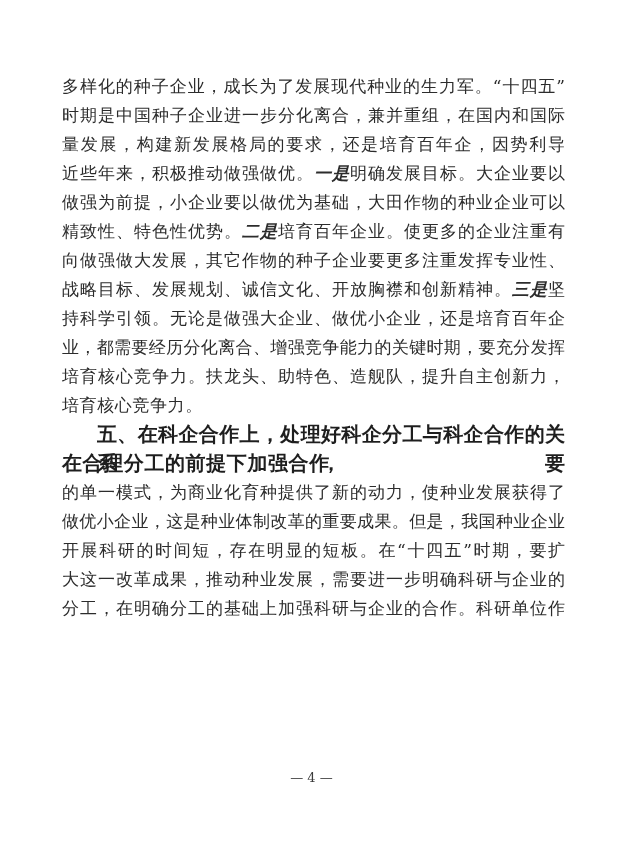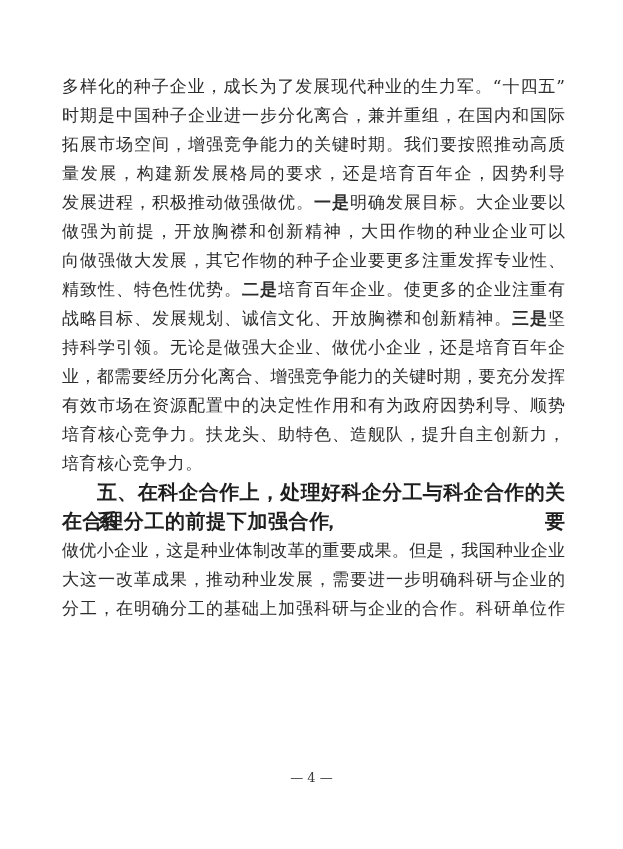--- a/index.html
+++ b/index.html
@@ -44,52 +44,53 @@
     text-align: justify;
     text-align-last: justify;
     text-justify: inter-character;
     letter-spacing: 0;
   }
   .line.indent {
     padding-left: 35px;
   }
   .seg-bold {
     font-weight: 700;
+    font-style: italic;
   }
   .page-number {
     position: absolute;
     left: 0;
     top: 769px;
     width: 100%;
     text-align: center;
     font-family: "DejaVu Serif", "Liberation Serif", serif;
     font-size: 13px;
     line-height: 18px;
     color: var(--page-number-text, #3a3a3a);
   }
 </style>
 </head>
 <body>
 
 <div class="page">
   <div class="doc">
       <div class="line body justify"><span class="">多样化的种子企业，成长为了发展现代种业的生力军。“十四五”</span></div>
       <div class="line body justify"><span class="">时期是中国种子企业进一步分化离合，兼并重组，在国内和国际</span></div>
-      <div class="line body justify"><span class="">拓展市场空间，增强竞争能力的关键时期。我们要按照推动高质</span></div>
       <div class="line body justify"><span class="">量发展，构建新发展格局的要求，还是培育百年企，因势利导</span></div>
-      <div class="line body justify"><span class="">发展进程，积极推动做强做优。</span><span class="seg-bold">一是</span><span class="">明确发展目标。大企业要以</span></div>
-      <div class="line body justify"><span class="">做强为前提，开放胸襟和创新精神，大田作物的种业企业可以</span></div>
+      <div class="line body justify"><span class="">近些年来，积极推动做强做优。</span><span class="seg-bold">一是</span><span class="">明确发展目标。大企业要以</span></div>
+      <div class="line body justify"><span class="">做强为前提，小企业要以做优为基础，大田作物的种业企业可以</span></div>
+      <div class="line body justify"><span class="">精致性、特色性优势。</span><span class="seg-bold">二是</span><span class="">培育百年企业。使更多的企业注重有</span></div>
       <div class="line body justify"><span class="">向做强做大发展，其它作物的种子企业要更多注重发挥专业性、</span></div>
-      <div class="line body justify"><span class="">精致性、特色性优势。</span><span class="seg-bold">二是</span><span class="">培育百年企业。使更多的企业注重有</span></div>
       <div class="line body justify"><span class="">战略目标、发展规划、诚信文化、开放胸襟和创新精神。</span><span class="seg-bold">三是</span><span class="">坚</span></div>
       <div class="line body justify"><span class="">持科学引领。无论是做强大企业、做优小企业，还是培育百年企</span></div>
       <div class="line body justify"><span class="">业，都需要经历分化离合、增强竞争能力的关键时期，要充分发挥</span></div>
-      <div class="line body justify"><span class="">有效市场在资源配置中的决定性作用和有为政府因势利导、顺势</span></div>
       <div class="line body justify"><span class="">培育核心竞争力。扶龙头、助特色、造舰队，提升自主创新力，</span></div>
       <div class="line body"><span class="">培育核心竞争力。</span></div>
       <div class="line heading justify indent"><span class="">五、在科企合作上，处理好科企分工与科企合作的关系，要</span></div>
       <div class="line heading"><span class="">在合理分工的前提下加强合作</span></div>
+      <div class="line body justify"><span class="">的单一模式，为商业化育种提供了新的动力，使种业发展获得了</span></div>
       <div class="line body justify"><span class="">做优小企业，这是种业体制改革的重要成果。但是，我国种业企业</span></div>
+      <div class="line body justify"><span class="">开展科研的时间短，存在明显的短板。在“十四五”时期，要扩</span></div>
       <div class="line body justify"><span class="">大这一改革成果，推动种业发展，需要进一步明确科研与企业的</span></div>
       <div class="line body justify"><span class="">分工，在明确分工的基础上加强科研与企业的合作。科研单位作</span></div>
     </div>
   <div class="page-number">— 4 —</div>
 </div>
 
 </body></html>

